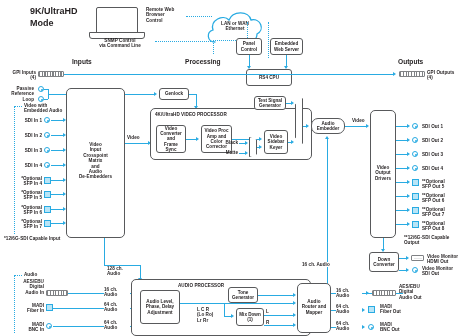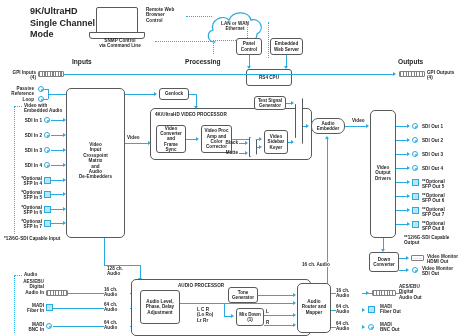--- a/index.html
+++ b/index.html
@@ -39,21 +39,20 @@
   .lap-base{position:absolute;border:1.2px solid #58595b;border-radius:0 0 3px 3px;background:#fff;}
   .cloud{position:absolute;}
 </style>
 </head>
 <body>
 
 <div id="stage">
 
   <div class="title" style="left:30px;top:6px;">
     <div>9K/UltraHD</div>
-    <div>Single Channel</div>
     <div>Mode</div>
   </div>
 
   <div class="lap-screen" style="left:96px;top:7px;width:40px;height:25px;"></div>
   <div class="lap-base" style="left:89px;top:32px;width:54px;height:5px;"></div>
 
   <div class="t tl" style="left:146px;top:7px;width:45px;">
     <div>Remote Web</div>
     <div>Browser</div>
     <div>Control</div>

